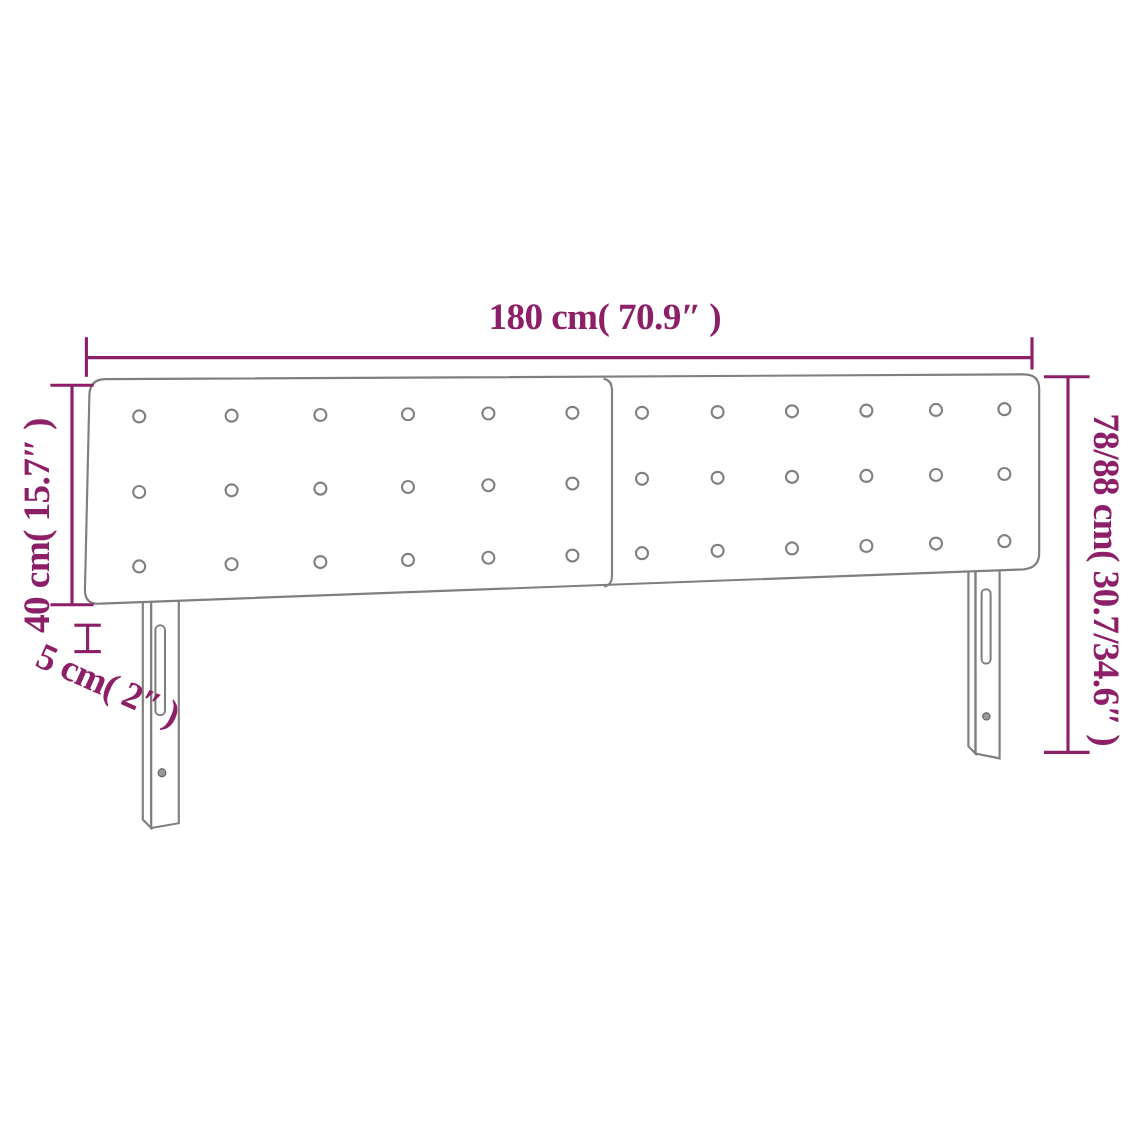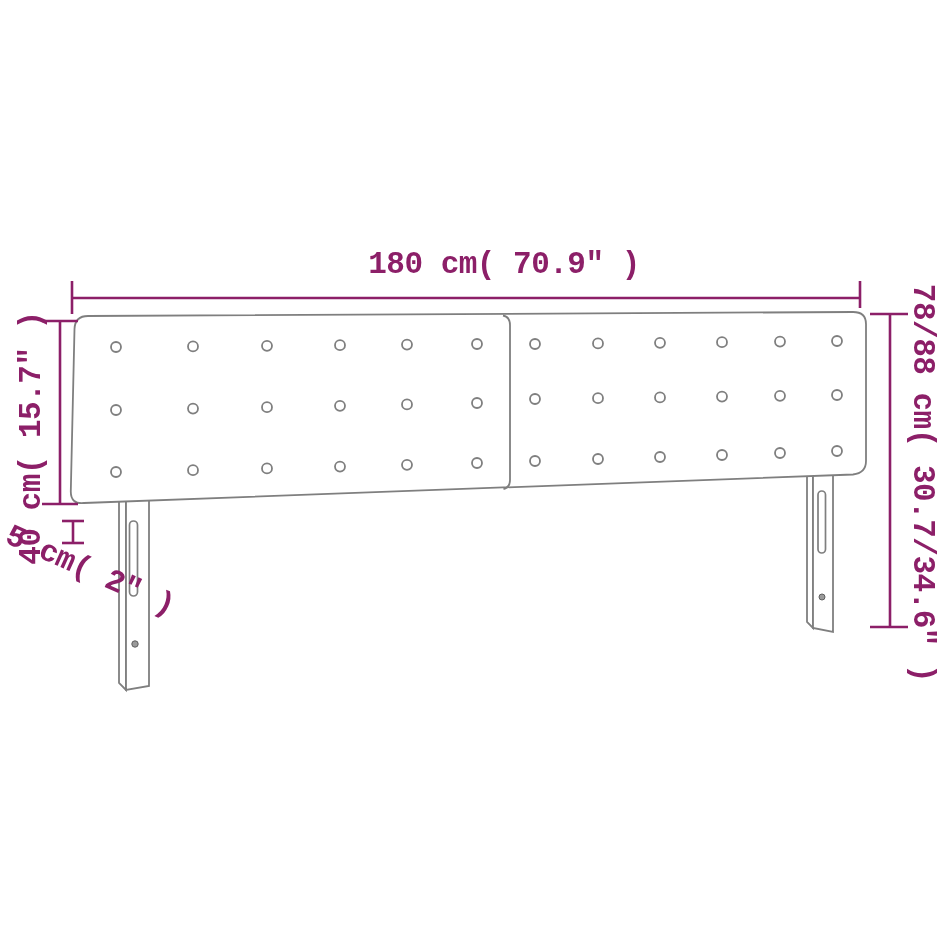--- a/index.html
+++ b/index.html
@@ -1,21 +1,21 @@
 <!DOCTYPE html>
 <html style="--dim: #8C1F68; --outline: #7f7f7f; --bg: #ffffff;"><head>
 <meta charset="utf-8">
 <style>
   html,body{margin:0;padding:0;background:#fff;}
   .stage{
     position:relative;
     width:947px;height:947px;
     background:var(--bg,#ffffff);
     overflow:hidden;
-    font-family:Liberation Mono, monospace;
+    font-family:Liberation Serif, serif;
   }
   svg{position:absolute;left:0;top:0;}
   .outline{stroke:var(--outline,#7f7f7f);fill:#ffffff;stroke-width:1.8;}
   .outline-thin{stroke:var(--outline,#7f7f7f);fill:none;stroke-width:1.8;}
   .slot{stroke:var(--outline,#7f7f7f);fill:#ffffff;stroke-width:1.7;}
   .screw{fill:#9a9a9a;stroke:#5f5f5f;stroke-width:1;}
   .btn{stroke:var(--outline,#7f7f7f);fill:#ffffff;stroke-width:1.8;}
   .dim{stroke:var(--dim,#8C1F68);stroke-width:2.6;fill:none;stroke-linecap:butt;}
   .dim-label{
     position:absolute;

